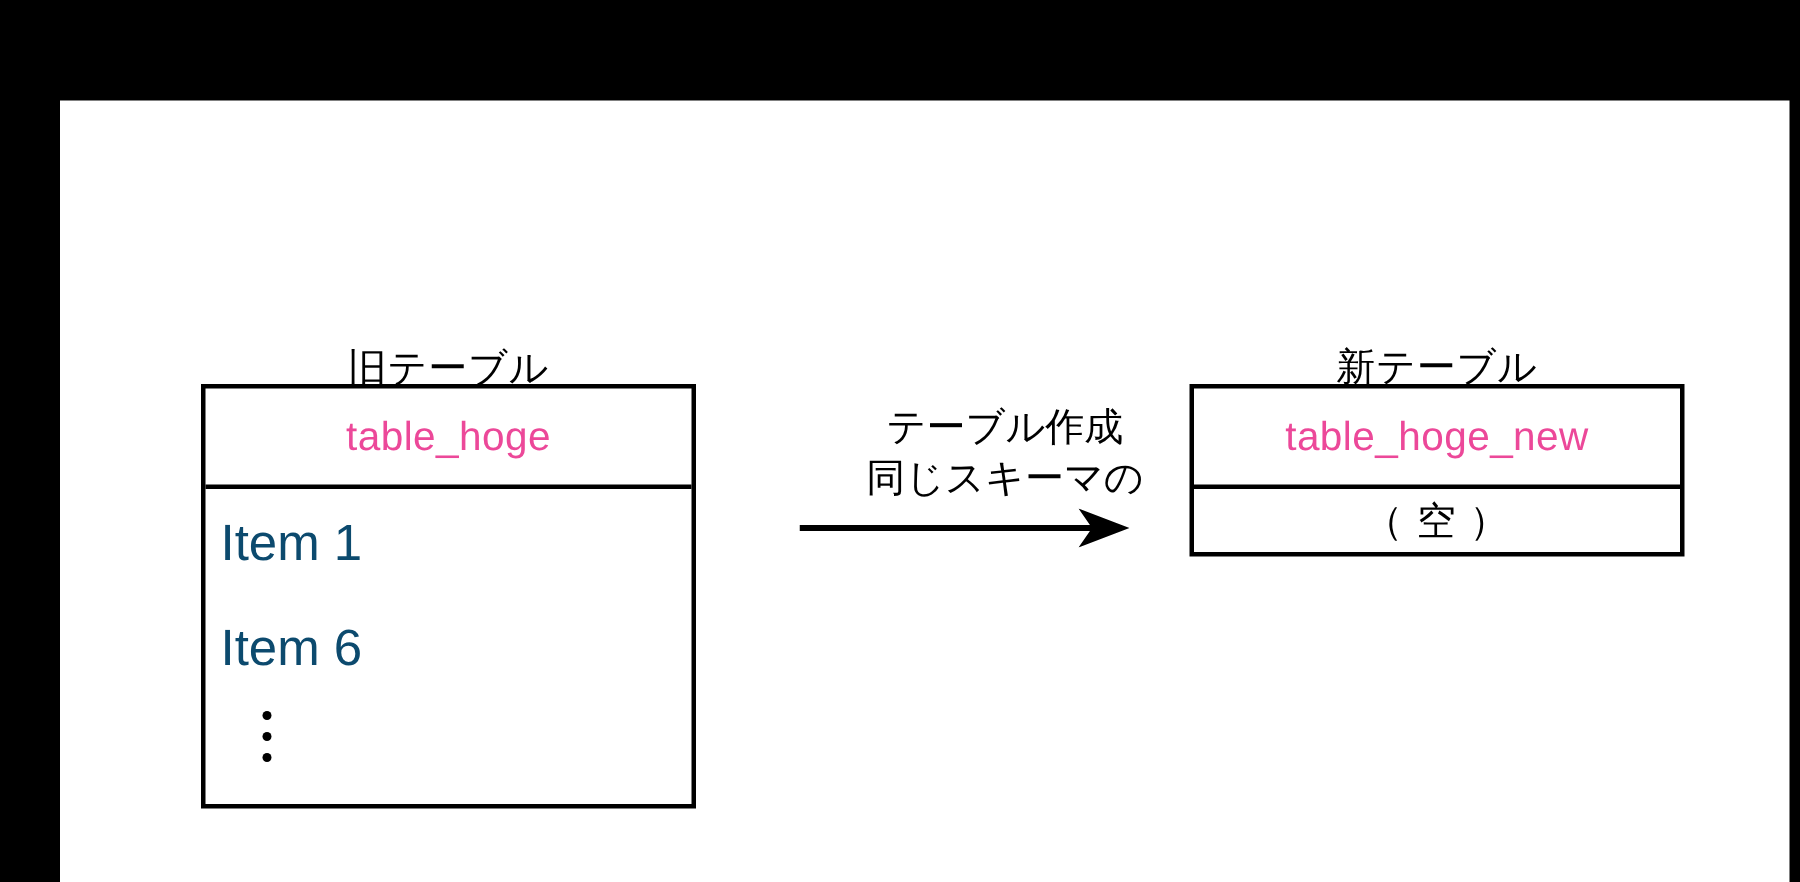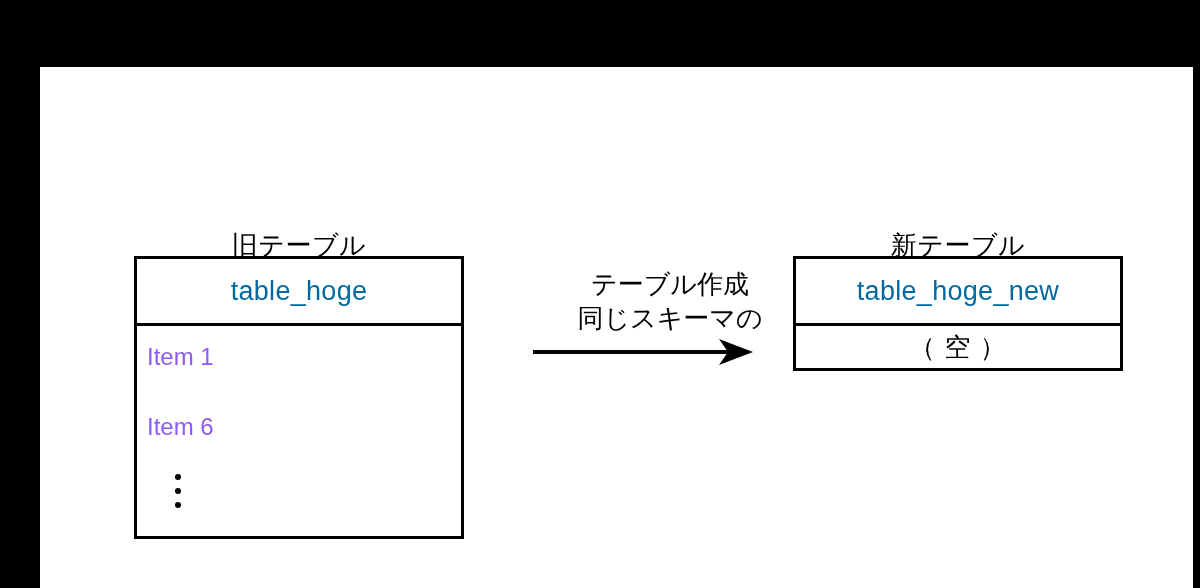--- a/index.html
+++ b/index.html
@@ -38,55 +38,55 @@
   .caption {
     position: absolute;
     text-align: center;
     font-size: 26px;
     line-height: 30px;
     color: #000000;
     white-space: nowrap;
     letter-spacing: 0.5px;
   }
   #caption-old { left: 94px; top: 163px; width: 330px; }
-  #caption-new { left: 753px; top: 163px; width: 330px; }
+  #caption-new { left: 753px; top: 163px; width: 330px; font-family: Liberation Serif, serif; }
 
   
   .table-box {
     position: absolute;
     border: 3px solid #000000;
     background: #ffffff;
     box-sizing: border-box;
   }
   #table-old  { left: 94px;  top: 189px; width: 330px; height: 283px; }
   #table-new  { left: 753px; top: 189px; width: 330px; height: 115px; text-align: right; }
 
   .table-header {
     box-sizing: border-box;
     height: 67px;
     border-bottom: 3px solid #000000;
     display: flex;
     align-items: center;
     justify-content: center;
     font-size: 27px;
-    color: #0369a1;
+    color: #ec4899;
     letter-spacing: 0.3px;
   }
   .table-body {
     box-sizing: border-box;
     position: relative;
     height: calc(100% - 67px);
   }
 
   
   .row-item {
     position: absolute;
     left: 10px;
-    font-size: 24px;
-    color: #8b5cf6;
+    font-size: 34px;
+    color: #0c4a6e;
     white-space: nowrap;
   }
   #row-item-1 { top: 17px; }
   #row-item-2 { top: 87px; }
 
   .vdots {
     position: absolute;
     left: 38px;
     top: 148px;
     width: 7px;

